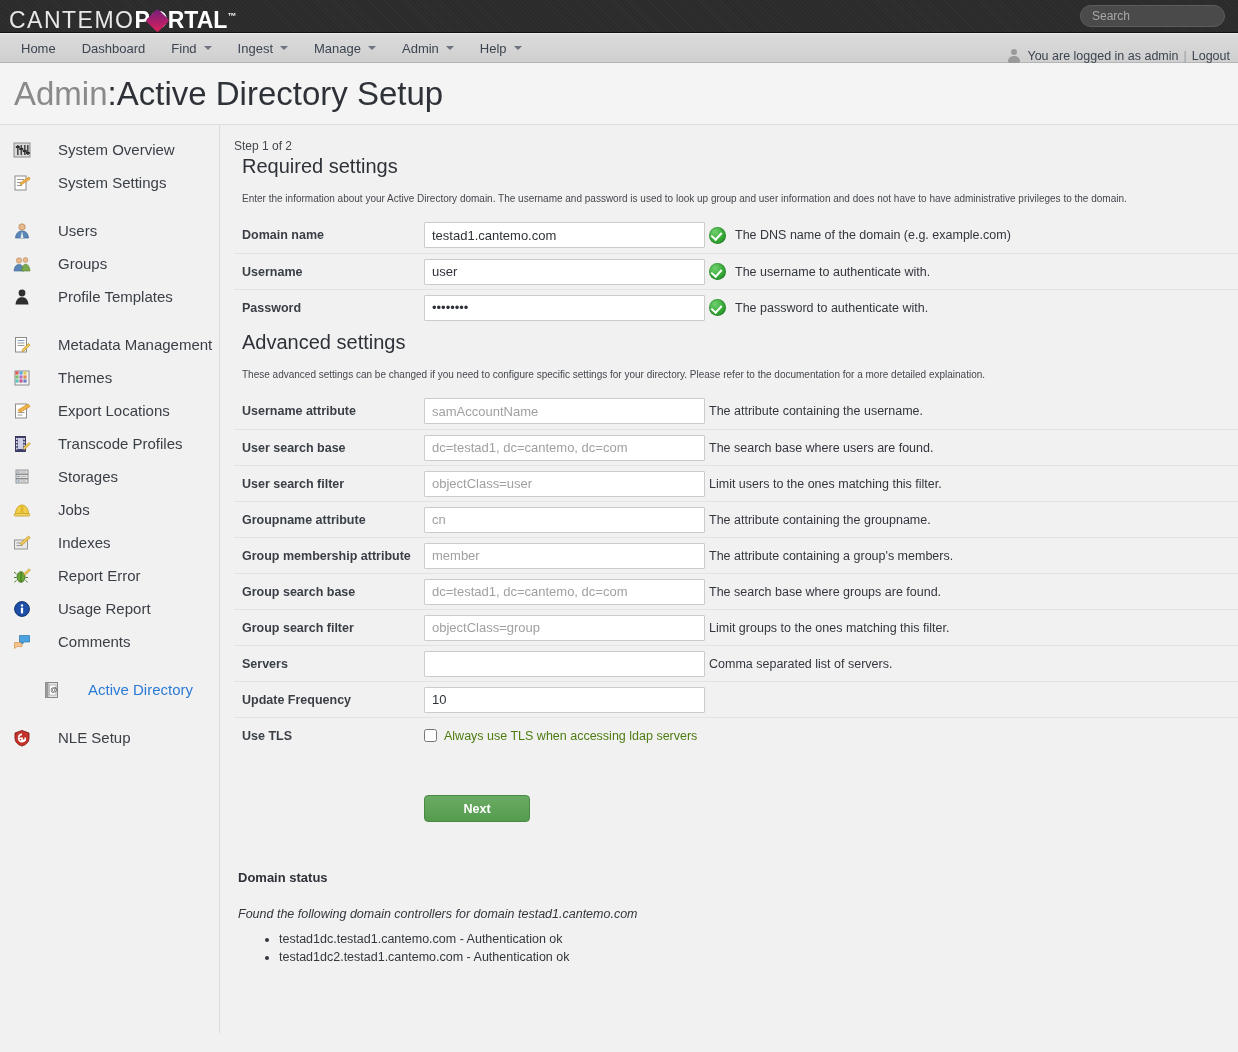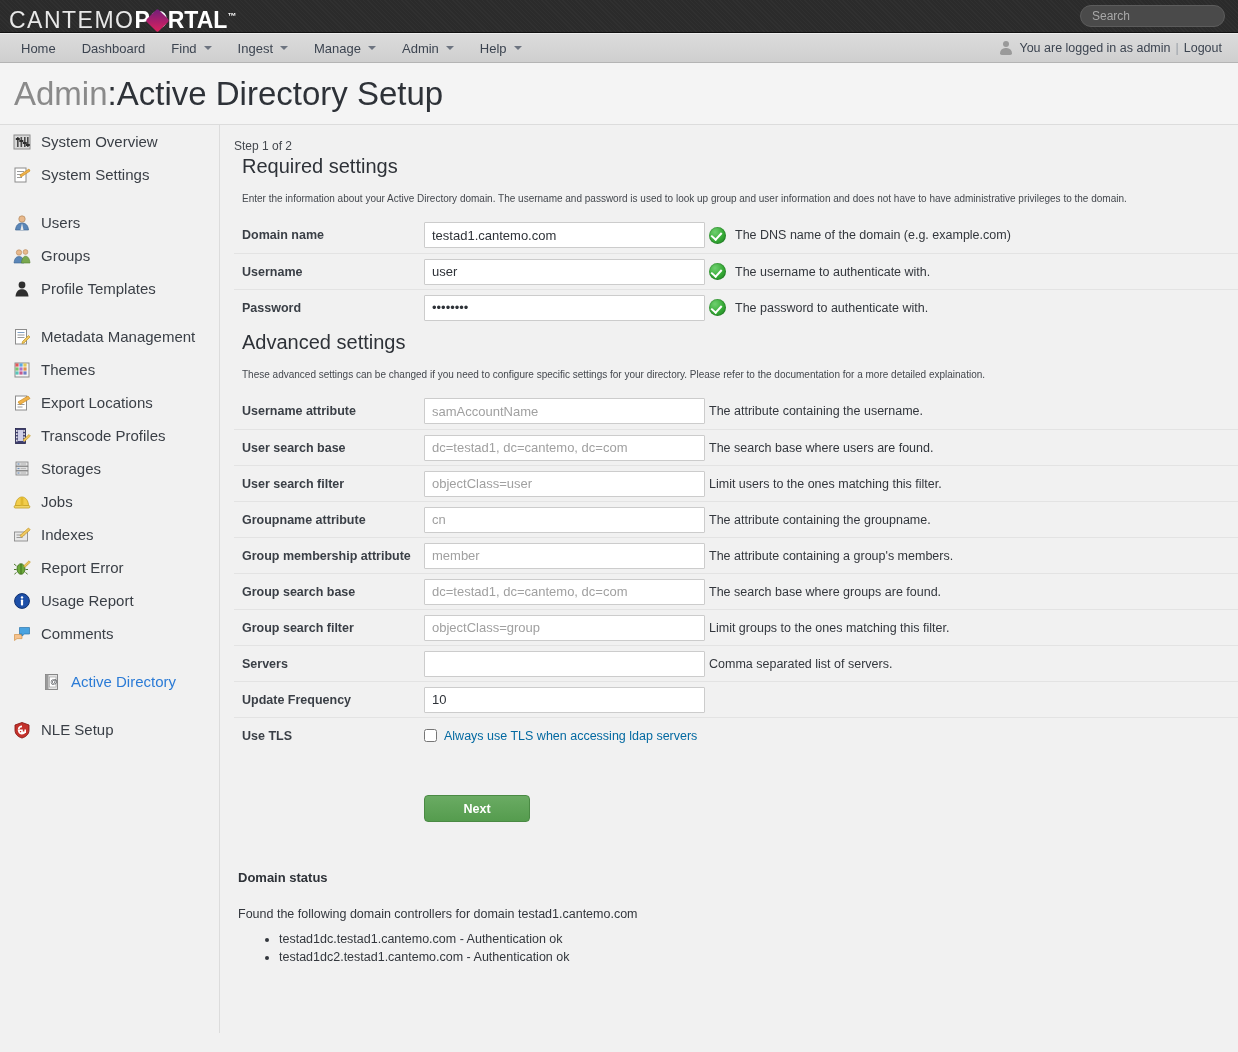--- a/index.html
+++ b/index.html
@@ -80,22 +80,22 @@
   }
   .navitem .caret {
     display:inline-block;
     margin-left:7px;
     width:0;height:0;
     border-left:4px solid transparent;
     border-right:4px solid transparent;
     border-top:4px solid #6d7480;
   }
   #navright {
-    position:absolute; right:16px; top:0; height:30px;
-    display:flex; align-items:center;
+    position:absolute; right:8px; top:0; height:30px;
+    display:flex; align-items:flex-end;
     font-size:12.5px; color:#3c4450;
   }
   #avatar-icon {
     width:14px; height:14px;
     margin-right:6px;
     position:relative;
   }
   #avatar-icon .head {
     position:absolute; left:4px; top:0; width:6px; height:6px;
     background:#9a9a9a; border-radius:50%;
@@ -125,27 +125,28 @@
   #cols { display:flex; height:908px; background:#f1f1f1; }
 
   #sidebar {
     width:220px;
     flex:0 0 220px;
     border-right:1px solid #dcdcdc;
     padding-top:8px;
     background:#f1f1f1;
   }
   .side-item {
-    display:flex; 
+    display:flex; align-items:center;
     height:33px;
     padding-left:13px;
     font-size:15px;
     color:#3a3f46;
     cursor:pointer;
     white-space:nowrap;
+    gap:17px;
   }
   .side-item.active { color:#2b7bd6; font-weight:normal;margin-left:30px; }
   .side-gap { height:15px; }
   .sicon {
     width:18px; height:18px;
     margin-right:10px;
     flex:0 0 18px;
     position:relative;
   }
 
@@ -182,21 +183,21 @@
     padding:0 7px;
     font-family:"Liberation Sans", sans-serif;
     font-size:13px;
     color:#2e3238;
     outline:none;
     border-radius:1px;
   }
   .fctl input.ghost { color:#a0a0a0; }
   .fcheckcell { width:285px; flex:0 0 285px; display:flex; align-items:center; }
   .fcheckcell input[type=checkbox] { margin:0 0 0 0; width:13px; height:13px; }
-  .check-label { margin-left:7px; font-size:12.5px; color:#0369a1; white-space:nowrap; }
+  .check-label { margin-left:7px; font-size:12.5px; color:#4d7c0f; white-space:nowrap; }
 
   .fhelp {
     font-size:12.5px; color:#33373d;
     display:flex; align-items:center;
     white-space:nowrap;
   }
   .okmark {
     width:17px; height:17px;
     flex:0 0 17px;
     margin-right:9px;
@@ -222,21 +223,21 @@
     border-radius:4px;
     color:#fff;
     font-family:"Liberation Sans", sans-serif;
     font-size:12.5px;
     font-weight:bold;
     cursor:pointer;
   }
 
   #status-wrap { padding:48px 0 0 4px; }
   #status-title { font-size:13px; font-weight:bold; color:#2e3238; margin-bottom:22px; }
-  #status-lead { font-size:12.5px; color:#33373d; margin-bottom:8px; }
+  #status-lead { font-size:12.5px; color:#33373d; margin-bottom:8px;font-style:italic; }
   #status-list { margin:9px; padding-left:32px; }
   #status-list li { font-size:12.5px; color:#33373d; line-height:18px; list-style:disc; }
 </style>
 </head>
 <body>
 
 <div id="topbar">
   <div id="logo">
     <span class="c1">CANTEMO</span><span class="c2"><span>P</span><span class="oletter"><span class="diamond"></span><span>O</span></span><span>RTAL</span></span><span class="tm">™</span>
   </div>

